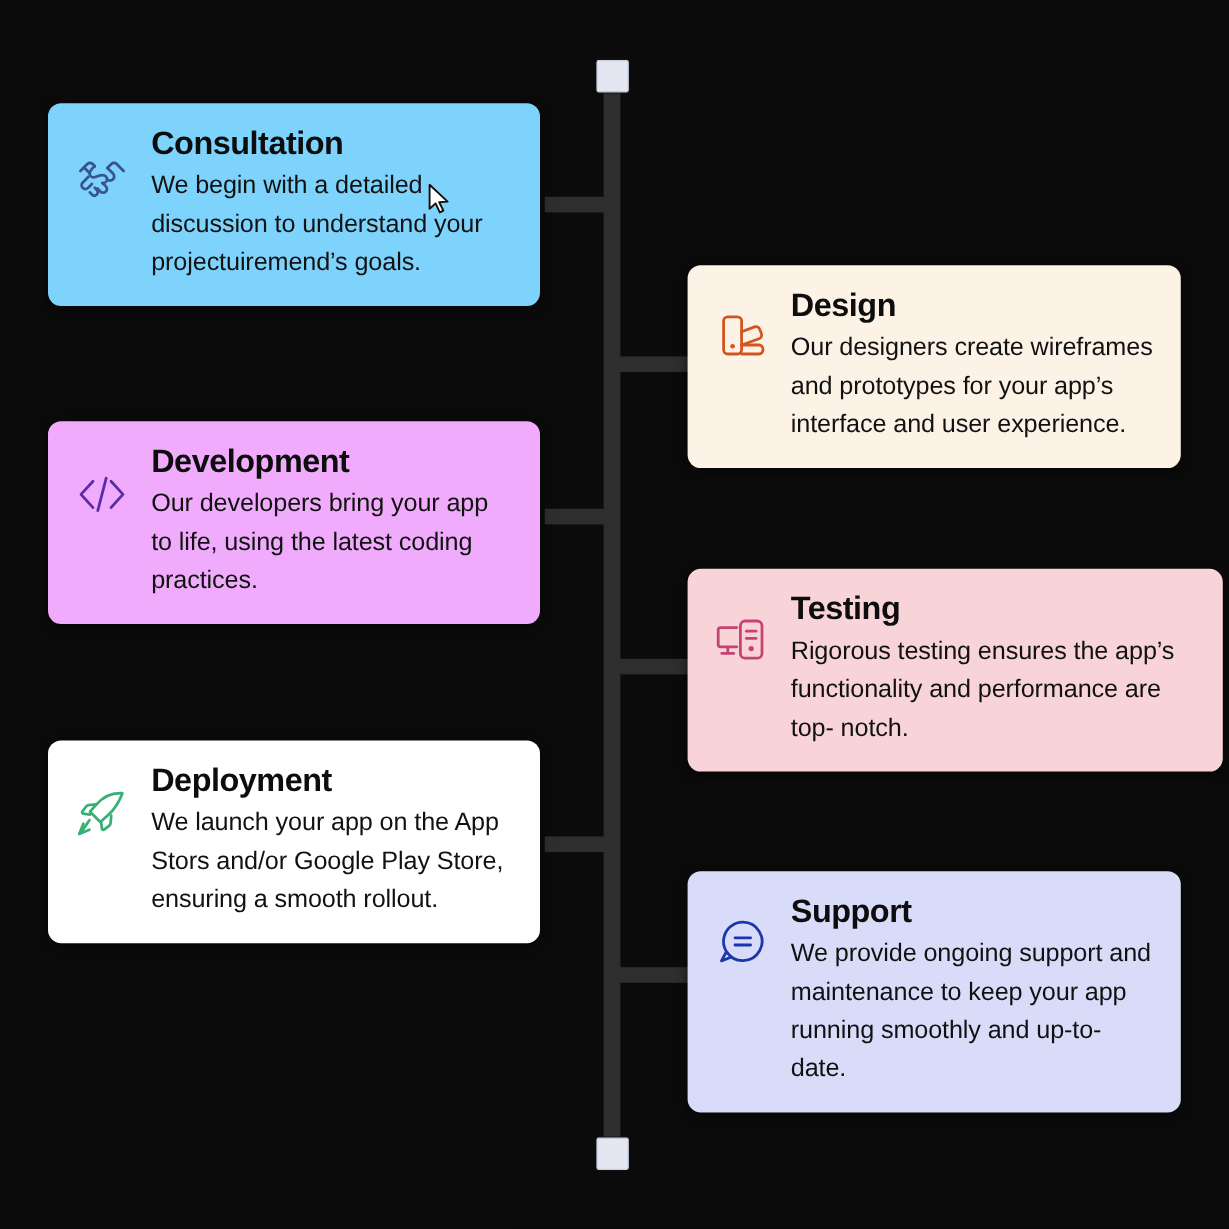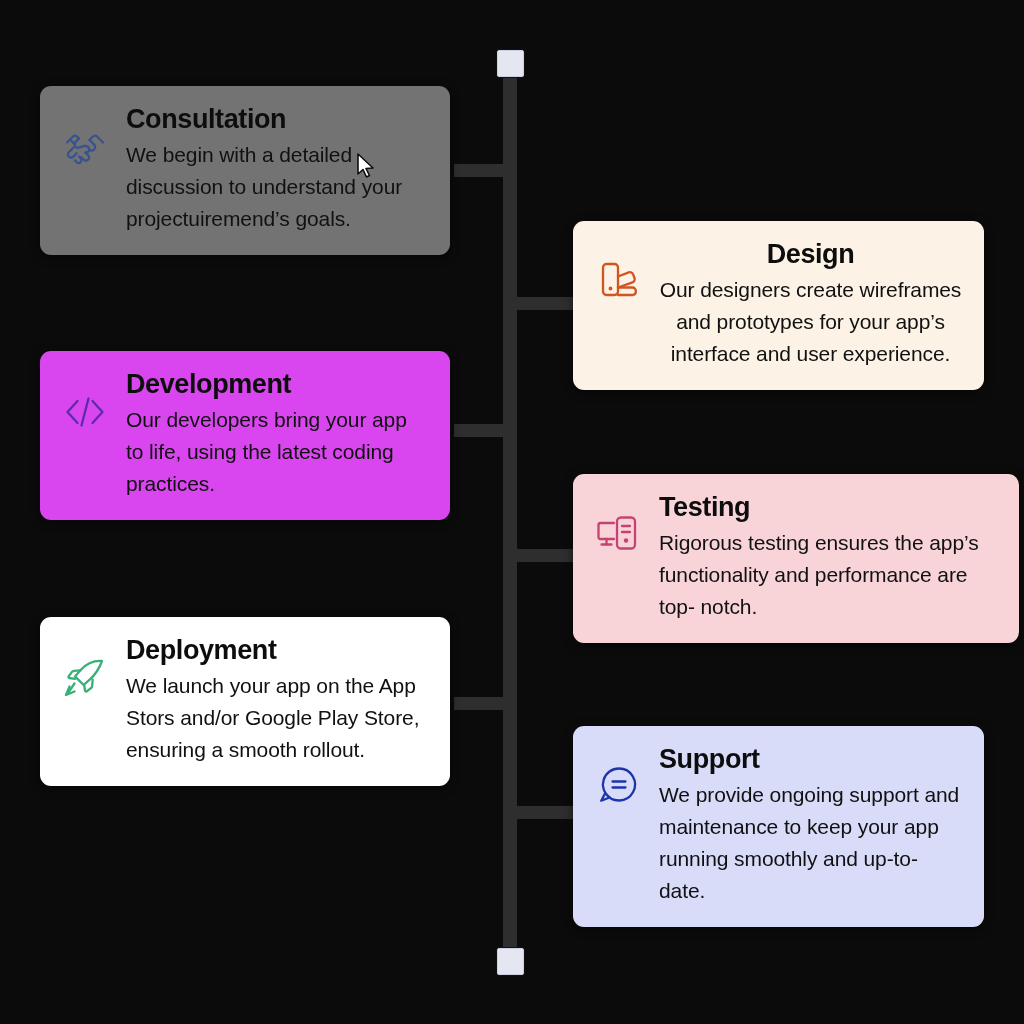--- a/index.html
+++ b/index.html
@@ -72,21 +72,21 @@
     font-size: 21px;
     line-height: 1.52;
     color: #111;
     letter-spacing: -0.1px;
   }
 
   
   #card-consultation { left: 40px;  top: 86px;  width: 410px; }
   #card-development  { left: 40px;  top: 351px; width: 410px; }
   #card-deployment   { left: 40px;  top: 617px; width: 410px; }
-  #card-design       { left: 573px; top: 221px; width: 411px; text-align: center; }
+  #card-design       { left: 573px; top: 221px; width: 411px; }
   #card-testing      { left: 573px; top: 474px; width: 446px; }
   #card-support      { left: 573px; top: 726px; width: 411px; }
 
   
   #card-design  .icon,
   #card-testing .icon,
   #card-support .icon { margin-top: 14px; }
 
   
   #cursor {
@@ -105,21 +105,21 @@
   <div class="node top" style="background: rgb(228, 230, 242);"></div>
   <div class="node bottom" style="background: rgb(228, 230, 242);"></div>
 
   <div class="branch left" style="top: 164px; width: 56px; background: rgb(46, 46, 46);"></div>
   <div class="branch right" style="top: 297px; width: 64px; background: rgb(46, 46, 46);"></div>
   <div class="branch left" style="top: 424px; width: 56px; background: rgb(46, 46, 46);"></div>
   <div class="branch right" style="top: 549px; width: 64px; background: rgb(46, 46, 46);"></div>
   <div class="branch left" style="top: 697px; width: 56px; background: rgb(46, 46, 46);"></div>
   <div class="branch right" style="top: 806px; width: 64px; background: rgb(46, 46, 46);"></div>
 
-  <div class="card" id="card-consultation" style="background: #737373;">
+  <div class="card" id="card-consultation" style="background: #7dd3fc;">
     <span class="icon">
       <svg viewBox="0 0 48 48" fill="none" stroke="#39538f" stroke-width="2.3" stroke-linecap="round" stroke-linejoin="round">
         <path d="M6 19.5 12 13.5a2.8 2.8 0 0 1 4 0l2 2"></path>
         <path d="M42 19.5 36 13.5a2.8 2.8 0 0 0-4 0l-3.5 3.5"></path>
         <path d="M18 15.5c-2.6 2.2-4.3 3.8-4.3 6 0 2.2 1.8 3.6 3.9 3.2 2.2-.4 4.2-1.7 6.4-1.7 2.4 0 4.2 1.4 4.2 3.3 0 2-1.7 3.3-4 3.3"></path>
         <path d="M28.5 17 33 21.4c1.6 1.6 1.5 3.8 0 5.2-1.4 1.3-3.4 1.2-4.8-.2"></path>
         <path d="M24.5 29.5l2.6 2.6c1.4 1.4 1.3 3.4 0 4.6-1.3 1.2-3.2 1.1-4.5-.2l-2.4-2.4"></path>
         <path d="M18 33.5l1.6 1.7c1.2 1.3 1.1 3-.1 4.1-1.2 1-2.9.9-4-.3l-1.6-1.7"></path>
         <path d="M12.5 24.5 8 29c-1.4 1.4-1.4 3.4 0 4.7 1.3 1.2 3.3 1.1 4.6-.3l3-3.1"></path>
         <path d="M13.4 20.9 9 16.5"></path>
@@ -139,21 +139,21 @@
         <path d="M24 20.5l10.8-4.1a3.3 3.3 0 0 1 4.3 2l1.4 3.6c.7 1.8-.2 3.7-2 4.3L24 31.5"></path>
         <path d="M24 31.5h14.5a3.3 3.3 0 0 1 3.3 3.3v1a3.3 3.3 0 0 1-3.3 3.2H24"></path>
       </svg>
     </span>
     <div class="body">
       <h2>Design</h2>
       <p>Our designers create wireframes and prototypes for your app’s interface and user experience.</p>
     </div>
   </div>
 
-  <div class="card" id="card-development" style="background: #d946ef;">
+  <div class="card" id="card-development" style="background: #f0abfc;">
     <span class="icon">
       <svg viewBox="0 0 48 48" fill="none" stroke="#5b2ca8" stroke-width="2.3" stroke-linecap="round" stroke-linejoin="round">
         <path d="M16.5 13 6.5 24l10 11"></path>
         <path d="M31.5 13 41.5 24l-10 11"></path>
         <path d="M27.5 10.5 20.5 37.5"></path>
       </svg>
     </span>
     <div class="body">
       <h2>Development</h2>
       <p>Our developers bring your app to life, using the latest coding practices.</p>

